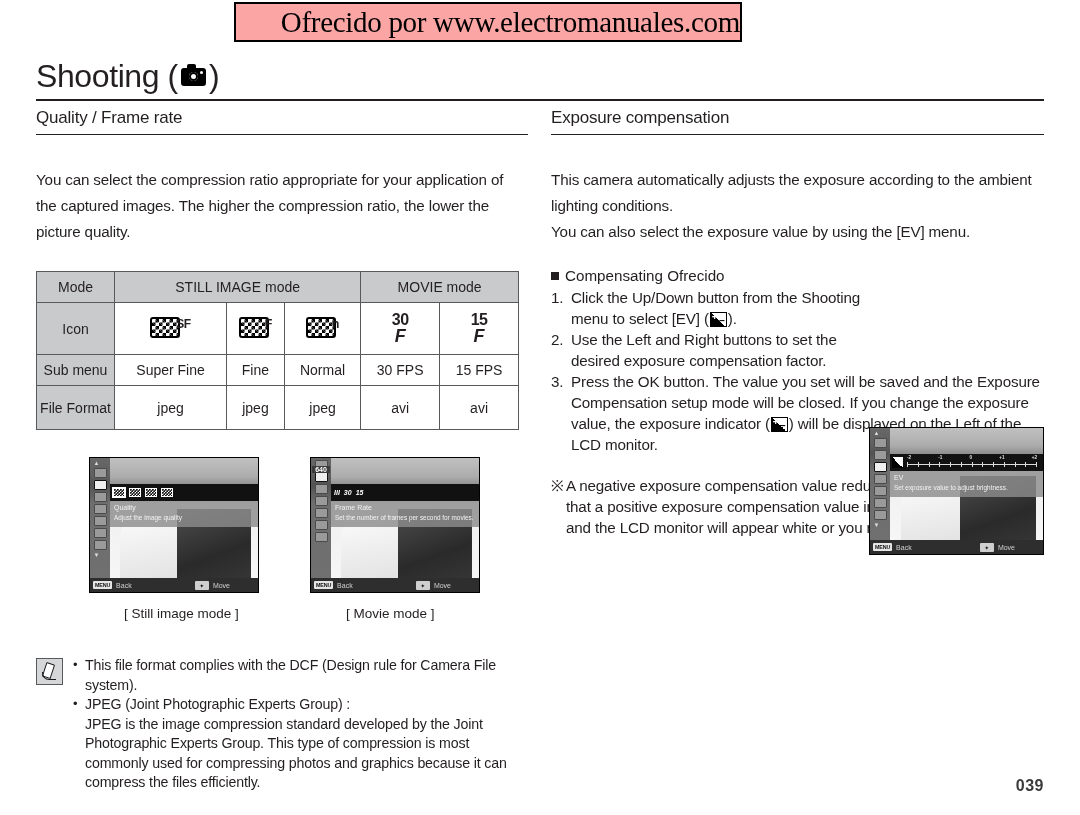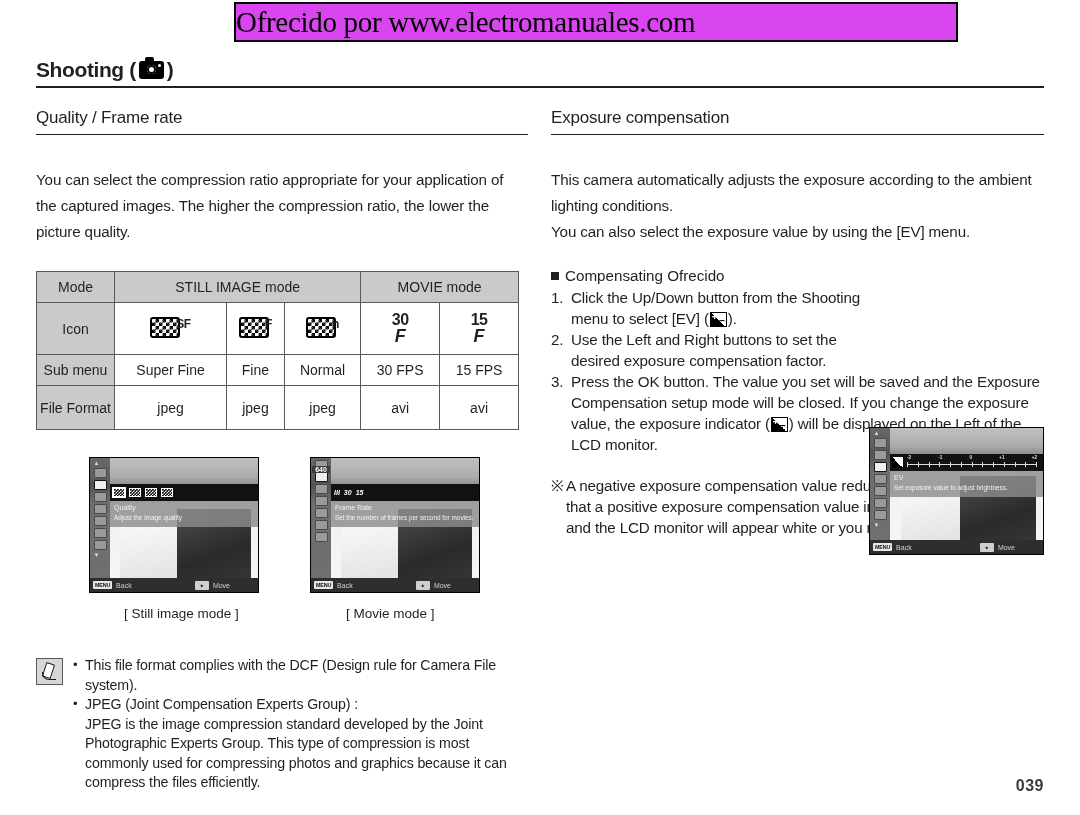--- a/index.html
+++ b/index.html
@@ -12,27 +12,27 @@
     color: #231f20;
     position: relative;
     overflow: hidden;
   }
 
   
   .watermark {
     position: absolute;
     left: 234px;
     top: 2px;
-    width: 724px;
+    width: 508px;
     height: 40px;
     border: 2px solid #000;
-    background: #d946ef;
+    background: #fca5a5;
     display: flex;
     align-items: center;
-    justify-content: flex-start;
+    justify-content: flex-end;
   }
   .watermark span {
     font-family: "Liberation Serif", serif;
     font-size: 29px;
     color: #000;
     letter-spacing: -0.3px;
     white-space: nowrap;
   }
 
   
@@ -40,22 +40,22 @@
     position: absolute;
     left: 36px;
     top: 58px;
     width: 1008px;
     border-bottom: 2.5px solid #231f20;
     padding-bottom: 4px;
     display: flex;
     align-items: center;
   }
   .page-heading .htext {
-    font-size: 21px;
-    font-weight: bold;
+    font-size: 32px;
+    font-weight: normal;
     letter-spacing: -0.4px;
   }
   .cam-icon {
     display: inline-block;
     position: relative;
     width: 25px;
     height: 18px;
     background: #000;
     border-radius: 3px;
     margin: 0 3px;
@@ -572,21 +572,21 @@
   <div class="lcd-captions">
     <span class="cap-one">[ Still image mode ]</span>
     <span class="cap-two">[ Movie mode ]</span>
   </div>
 
   <div class="note">
     <div class="note-icon"></div>
     <div class="note-body">
       <ul>
         <li>This file format complies with the DCF (Design rule for Camera File system).</li>
-        <li>JPEG (Joint Compensation Experts Group) :</li>
+        <li>JPEG (Joint Photographic Experts Group) :</li>
       </ul>
       <div class="cont">JPEG is the image compression standard developed by the Joint Photographic Experts Group. This type of compression is most commonly used for compressing photos and graphics because it can compress the files efficiently.</div>
     </div>
   </div>
 </div>
 
 <div class="col-right">
 
   <div class="section-title">Exposure compensation</div>
 

